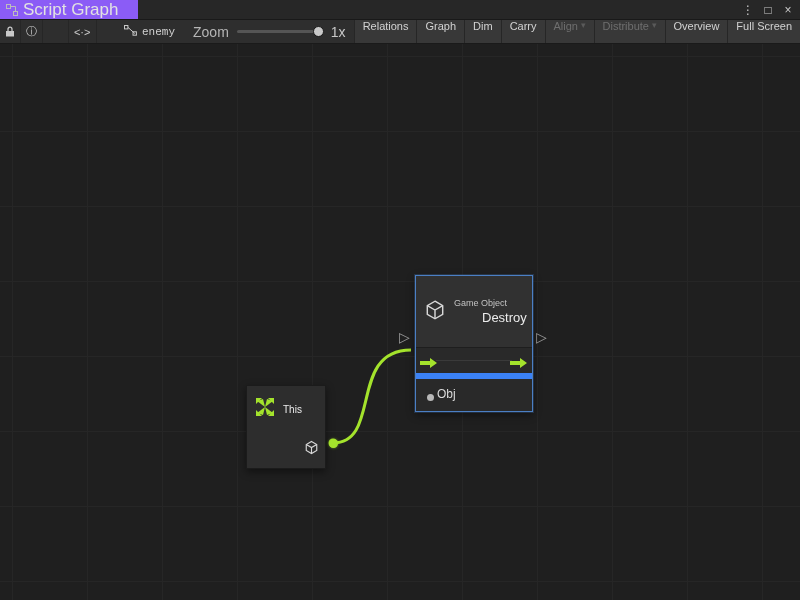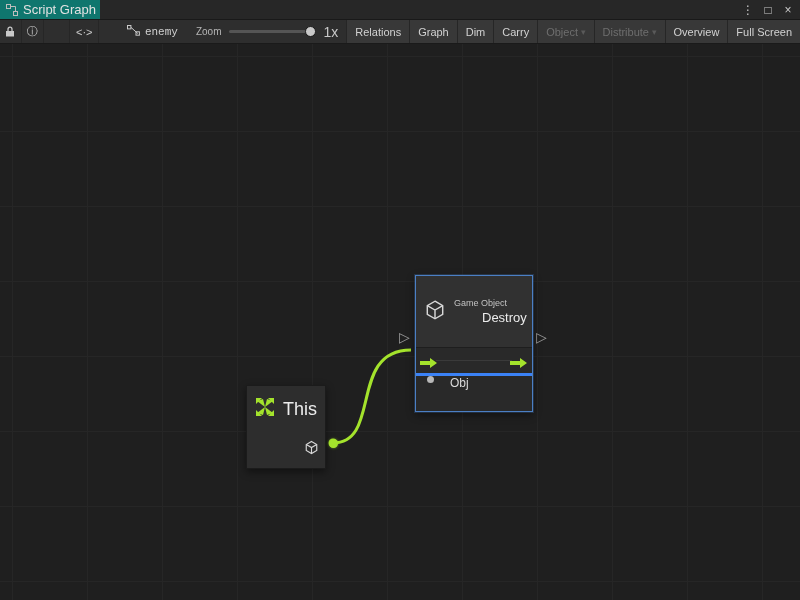--- a/index.html
+++ b/index.html
@@ -3,43 +3,43 @@
 <meta charset="utf-8">
 <style>
   * { margin:0; padding:0; box-sizing:border-box; }
   html,body { width:800px; height:600px; overflow:hidden; background:#1f1f1f;
     font-family:"Liberation Sans", "DejaVu Sans", sans-serif; }
   .root { position:relative; width:800px; height:600px; background:#1f1f1f; }
 
   
   .tabbar { position:absolute; top:0; left:0; right:0; height:20px; background:#272727;
     display:flex; align-items:stretch; border-bottom:1px solid #191919; }
-  .tab { display:flex; align-items:center; gap:5px; padding:0 4px 0 6px; background:#0f766e;
-    color:#e2e2e2; font-size:13px; cursor:default; }
+  .tab { display:flex; align-items:center; gap:5px; padding:0 20px 0 6px; background:#8b5cf6;
+    color:#e2e2e2; font-size:17px; cursor:default; }
   .tab-icon svg { display:block; }
   .win-controls { margin-left:auto; display:flex; align-items:center; gap:4px; padding-right:4px;
     color:#c8c8c8; }
   .win-controls span { width:16px; text-align:center; font-size:12px; cursor:default; }
 
   
   .toolbar { position:absolute; top:20px; left:0; right:0; height:24px; background:#2e2e2e;
     display:flex; align-items:stretch; border-bottom:1px solid #1a1a1a; color:#c8c8c8;
     font-size:11px; }
   .tb-icon-btn { width:22px; display:flex; align-items:center; justify-content:center;
     border-right:1px solid #262626; color:#cccccc; font-size:11px; }
   .tb-gap { width:26px; }
   .graph-crumb { display:flex; align-items:center; gap:5px; padding:0 10px; color:#d0d0d0;font-family:Liberation Mono, monospace; }
   .zoom-group { display:flex; align-items:center; gap:8px; padding:0 8px; }
-  .zoom-label { color:#b5b5b5; font-size:10px; }
+  .zoom-label { color:#b5b5b5; font-size:14px; }
   .slider { position:relative; width:86px; height:3px; background:#555; border-radius:2px; }
   .slider .handle { position:absolute; top:-4px; left:76px; width:11px; height:11px;
     border-radius:50%; background:#c9c9c9; border:1px solid #1a1a1a; }
   .zoom-value { color:#c8c8c8; font-size:14px; }
   .tb-buttons { margin-left:auto; display:flex; align-items:stretch; }
-  .tb-btn { display:flex; align-items:center; gap:3px; padding:0 8px; background:#383838;
+  .tb-btn { display:flex; gap:3px; padding:0 8px; background:#383838;
     border-left:1px solid #262626; color:#d2d2d2; cursor:default; white-space:nowrap; }
   .tb-btn.disabled { color:#6e6e6e; }
   .dd { font-size:9px; color:#8a8a8a; }
   .tb-btn.disabled .dd { color:#5a5a5a; }
 
   
   .canvas { position:absolute; top:44px; left:0; width:800px; height:556px;
     background-color:#1f1f1f;
     background-image:
       linear-gradient(#262626 1px, transparent 1px),
@@ -53,30 +53,30 @@
   .node-destroy { left:415px; top:231px; width:118px; border:1px solid #4b7fc4;
     box-shadow:0 0 0 1px rgba(75,127,196,0.25), 0 3px 8px rgba(0,0,0,0.45); }
   .nd-header { display:flex; align-items:center; gap:8px; padding:22px 8px; background:#313131; }
   .nd-texts { display:flex; flex-direction:column; gap:2px; }
   .nd-cat { font-size:9px; color:#c2c2c2; }
   .nd-title { font-size:13px; color:#ececec;margin-left:28px; }
   .nd-flowrow { position:relative; height:26px; background:#292929; border-top:1px solid #1e1e1e; }
   .nd-flowrow .flowline { position:absolute; left:20px; right:20px; top:12px; height:1px; background:#3a3a3a; }
   .flow-arrow { position:absolute; top:7px; }
   .flow-arrow.in { left:4px; } .flow-arrow.out { right:4px; }
-  .nd-objrow { display:flex; align-items:flex-start; gap:16px; height:28px; padding:0 11px;
-    background:#292929; border-top:3px solid #3b82f6; }
+  .nd-objrow { display:flex; align-items:flex-end; gap:3px; height:28px; padding:0 11px;
+    background:#292929; border-top:6px solid #3b82f6; }
   .port-dot { width:7px; height:7px; border-radius:50%; background:#b8b8b8; }
   .nd-objlabel { font-size:12px; color:#dadada; }
   .nd-footer { height:10px; background:#292929; }
 
   .node-this { left:246px; top:341px; width:80px; height:84px; border:1px solid #1b1b1b;
     box-shadow:0 3px 8px rgba(0,0,0,0.45); }
   .nt-row { display:flex; align-items:center; gap:7px; padding:10px 7px 6px 7px; }
-  .nt-title { font-size:18px; color:#ececec; }
+  .nt-title { font-size:10px; color:#ececec; }
   .nt-cube { position:absolute; right:6px; bottom:9px; }
   .out-dot { position:absolute; left:329px; top:395px; width:9px; height:9px; border-radius:50%;
     background:#a4e32c; box-shadow:0 0 3px rgba(164,227,44,0.6); }
 
   .ext-tri { position:absolute; color:#9a9a9a; font-size:14px; line-height:14px; }
   .ext-tri.left  { left:399px; top:286px; }
   .ext-tri.right { left:536px; top:286px; }
 </style>
 </head>
 <body>
@@ -137,21 +137,21 @@
       <div class="tb-btn">
         <span>Graph</span>
       </div>
       <div class="tb-btn">
         <span>Dim</span>
       </div>
       <div class="tb-btn">
         <span>Carry</span>
       </div>
       <div class="tb-btn disabled">
-        <span>Object</span>
+        <span>Align</span>
         <span class="dd">▾</span>
       </div>
       <div class="tb-btn disabled">
         <span>Distribute</span>
         <span class="dd">▾</span>
       </div>
       <div class="tb-btn">
         <span>Overview</span>
       </div>
       <div class="tb-btn">

